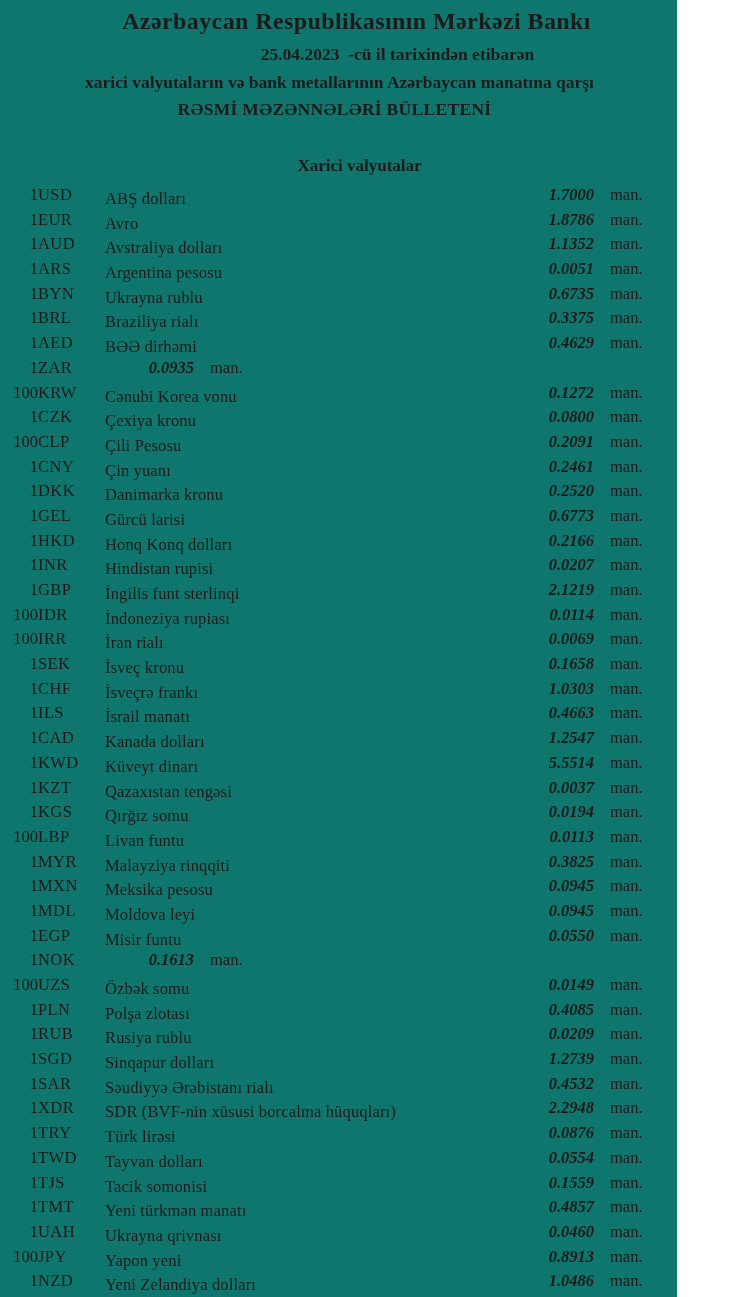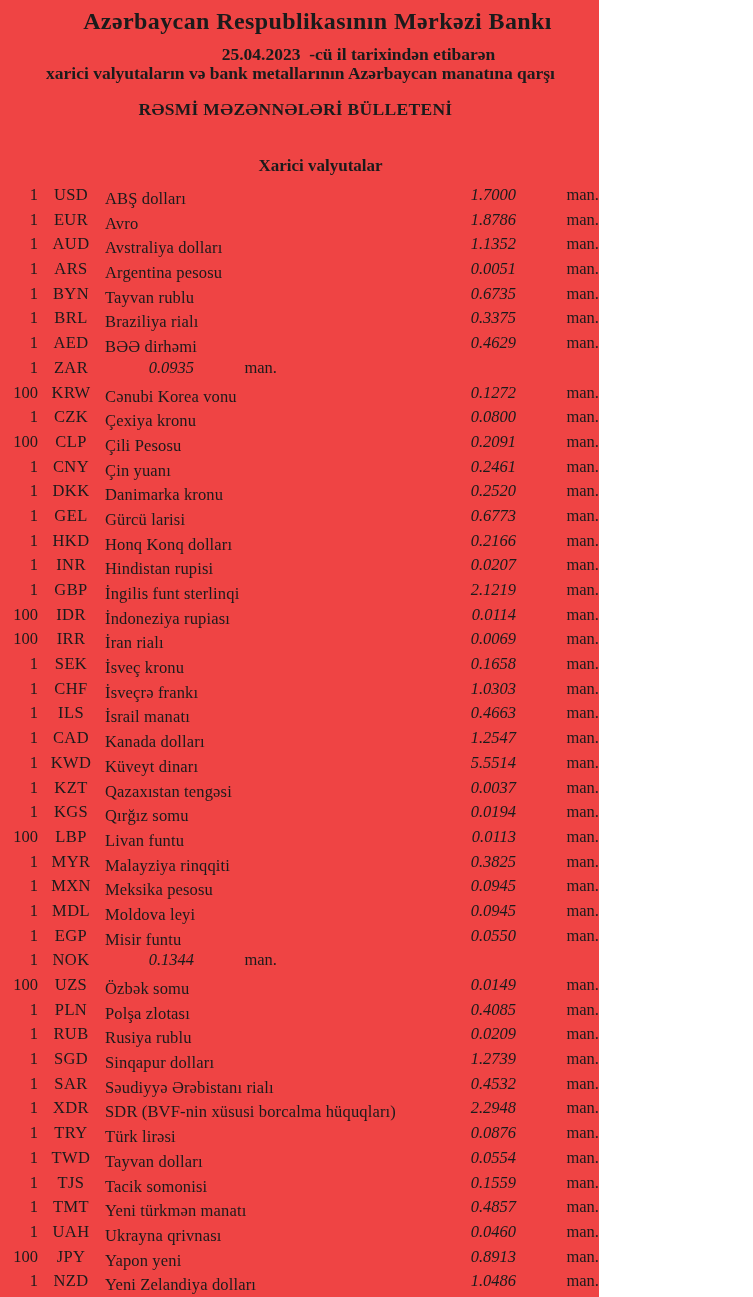--- a/index.html
+++ b/index.html
@@ -8,23 +8,23 @@
     padding: 0;
     background: #ffffff;
   }
   body {
     font-family: "Liberation Serif", "DejaVu Serif", serif;
     color: #1b1b1b;
     -webkit-font-smoothing: antialiased;
   }
   .page {
     position: relative;
-    width: 599px;
+    width: 677px;
     height: 1297px;
-    background: #ef4444;
+    background: #0f766e;
     overflow: hidden;
   }
   .hdr-line {
     position: absolute;
     left: 0;
     width: 100%;
     text-align: center;
     font-weight: bold;
     white-space: nowrap;
   }
@@ -34,21 +34,21 @@
     letter-spacing: 0.4px;
     transform: translateX(18px);
   }
   .hdr-date {
     top: 44px;
     font-size: 17.5px;
     white-space: pre;
     transform: translateX(59px);
   }
   .hdr-sub {
-    top: 63px;
+    top: 72px;
     font-size: 17.5px;
     transform: translateX(1px);
   }
   .hdr-bulletin {
     top: 99px;
     font-size: 17.5px;
     letter-spacing: 0.3px;
     transform: translateX(-4px);
   }
   .section-title {
@@ -74,45 +74,43 @@
     font-size: 16.5px;
     line-height: 24.7px;
   }
   .nominal {
     width: 38px;
     text-align: right;
     flex: 0 0 auto;
   }
   .code {
     width: 66px;
-    text-align: center;
     flex: 0 0 auto;
     letter-spacing: 0.4px;
   }
   .name {
     flex: 1 1 auto;
     padding-left: 1px;
     letter-spacing: 0.15px;
     white-space: nowrap;
     overflow: hidden;
     margin-top: 8px;
   }
   .rate {
     width: 90px;
     text-align: right;
     flex: 0 0 auto;
-    font-weight: normal;
+    font-weight: bold;
     font-style: italic;
   }
   .unit {
     width: 83px;
     flex: 0 0 auto;
     box-sizing: border-box;
     padding-left: 16px;
-    text-align: right;
   }
 </style>
 </head>
 <body>
 
 <div class="page">
   <div class="hdr-line hdr-bank">Azərbaycan Respublikasının Mərkəzi Bankı</div>
   <div class="hdr-line hdr-date">25.04.2023  -cü il tarixindən etibarən</div>
   <div class="hdr-line hdr-sub">xarici valyutaların və bank metallarının Azərbaycan manatına qarşı</div>
   <div class="hdr-line hdr-bulletin">RƏSMİ MƏZƏNNƏLƏRİ BÜLLETENİ</div>
@@ -144,21 +142,21 @@
       <div class="row">
         <span class="nominal">1</span>
         <span class="code">ARS</span>
         <span class="name">Argentina pesosu</span>
         <span class="rate">0.0051</span>
         <span class="unit">man.</span>
       </div>
       <div class="row">
         <span class="nominal">1</span>
         <span class="code">BYN</span>
-        <span class="name">Tayvan rublu</span>
+        <span class="name">Ukrayna rublu</span>
         <span class="rate">0.6735</span>
         <span class="unit">man.</span>
       </div>
       <div class="row">
         <span class="nominal">1</span>
         <span class="code">BRL</span>
         <span class="name">Braziliya rialı</span>
         <span class="rate">0.3375</span>
         <span class="unit">man.</span>
       </div>
@@ -332,21 +330,21 @@
       <div class="row">
         <span class="nominal">1</span>
         <span class="code">EGP</span>
         <span class="name">Misir funtu</span>
         <span class="rate">0.0550</span>
         <span class="unit">man.</span>
       </div>
       <div class="row">
         <span class="nominal">1</span>
         <span class="code">NOK</span>
-        <span class="rate">0.1344</span>
+        <span class="rate">0.1613</span>
         <span class="unit">man.</span>
       </div>
       <div class="row">
         <span class="nominal">100</span>
         <span class="code">UZS</span>
         <span class="name">Özbək somu</span>
         <span class="rate">0.0149</span>
         <span class="unit">man.</span>
       </div>
       <div class="row">

